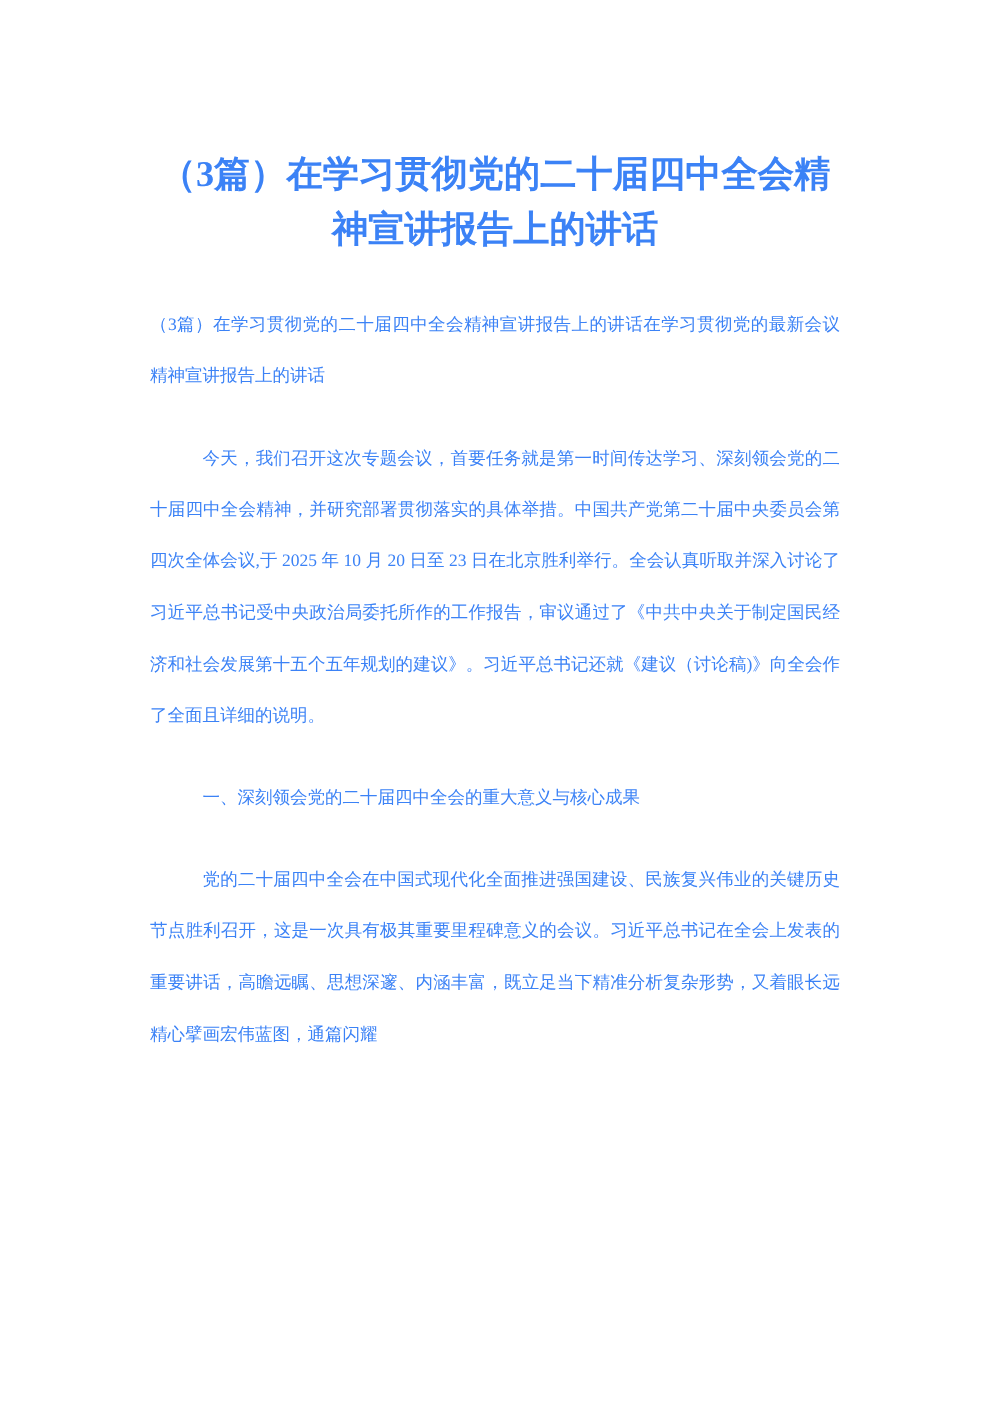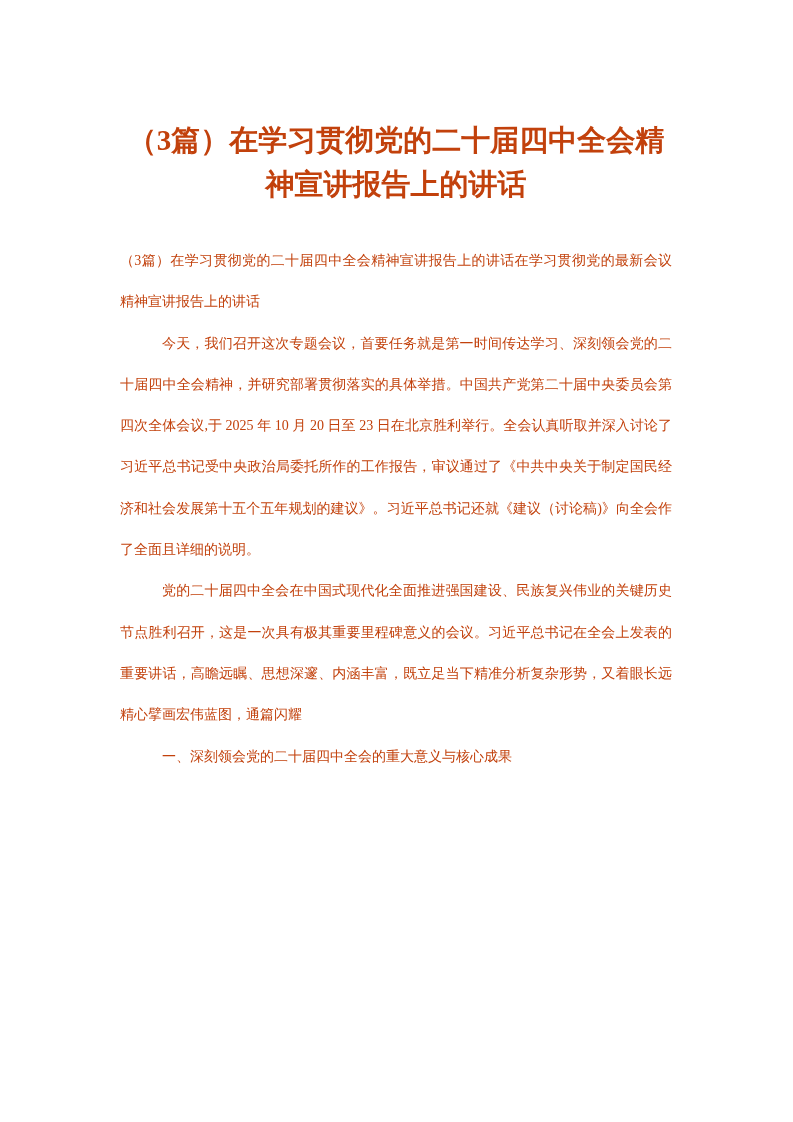--- a/index.html
+++ b/index.html
@@ -10,21 +10,21 @@
   .page {
     position: relative;
     width: 793px;
     height: 1122px;
     margin: 0 auto;
     background: #ffffff;
     box-sizing: border-box;
     padding: 118px 121px 0 120px;
     overflow: hidden;
     font-family: "Liberation Serif", "DejaVu Serif", serif;
-    color: #c2410c;
+    color: #3b82f6;
   }
   .doc-title {
     font-size: 29px;
     line-height: 44px;
     font-weight: 700;
     text-align: center;
     margin: 0 0 34px 0;
     letter-spacing: 0;
   }
   .doc-body {
@@ -35,27 +35,28 @@
     line-height: 41.3px;
     margin: 0;
     padding: 0;
     text-align: justify;
     text-justify: inter-ideograph;
     line-break: strict;
     word-break: normal;
   }
   .indent {
     text-indent: 42px;
+    margin-top: 24px;
   }
 </style>
 </head>
 <body>
 
 <div class="page">
   <h1 class="doc-title">（3篇）在学习贯彻党的二十届四中全会精神宣讲报告上的讲话</h1>
 
   <div class="doc-body">
     <p class="para">（3篇）在学习贯彻党的二十届四中全会精神宣讲报告上的讲话在学习贯彻党的最新会议精神宣讲报告上的讲话</p>
     <p class="para indent">今天，我们召开这次专题会议，首要任务就是第一时间传达学习、深刻领会党的二十届四中全会精神，并研究部署贯彻落实的具体举措。中国共产党第二十届中央委员会第四次全体会议,于 2025 年 10 月 20 日至 23 日在北京胜利举行。全会认真听取并深入讨论了习近平总书记受中央政治局委托所作的工作报告，审议通过了《中共中央关于制定国民经济和社会发展第十五个五年规划的建议》。习近平总书记还就《建议（讨论稿)》向全会作了全面且详细的说明。</p>
+    <p class="para indent">一、深刻领会党的二十届四中全会的重大意义与核心成果</p>
     <p class="para indent">党的二十届四中全会在中国式现代化全面推进强国建设、民族复兴伟业的关键历史节点胜利召开，这是一次具有极其重要里程碑意义的会议。习近平总书记在全会上发表的重要讲话，高瞻远瞩、思想深邃、内涵丰富，既立足当下精准分析复杂形势，又着眼长远精心擘画宏伟蓝图，通篇闪耀</p>
-    <p class="para indent">一、深刻领会党的二十届四中全会的重大意义与核心成果</p>
   </div>
 </div>
 
 </body></html>

